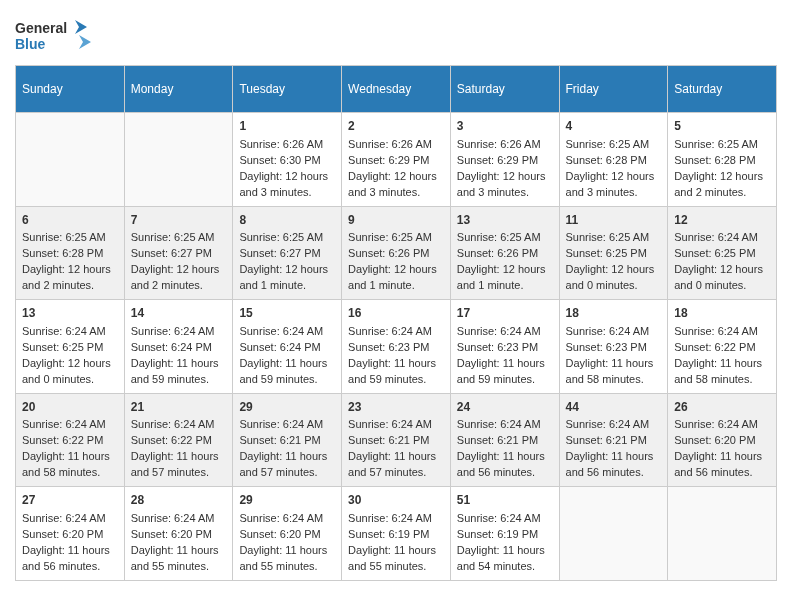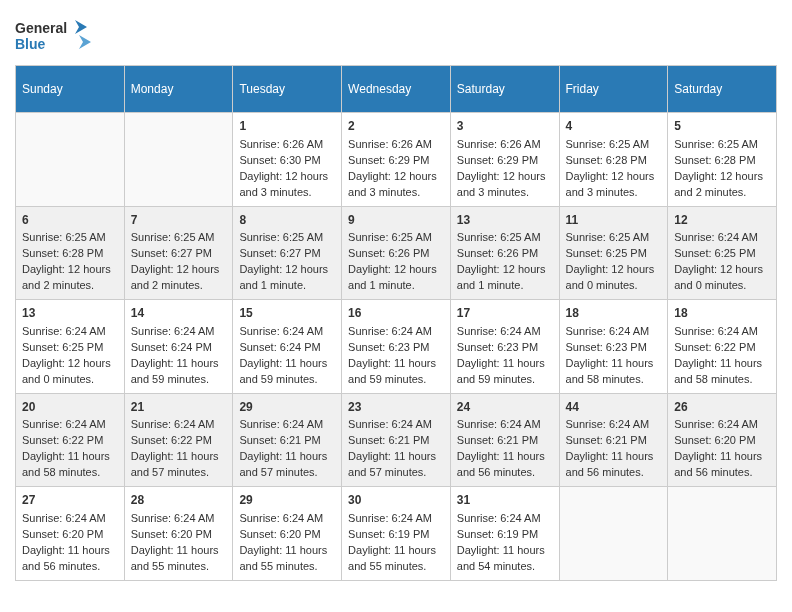--- a/index.html
+++ b/index.html
@@ -235,20 +235,20 @@
         </td>
         <td>
           <span class="day-number">29</span>
           <div class="day-info">Sunrise: 6:24 AM<br>Sunset: 6:20 PM<br>Daylight: 11 hours and 55 minutes.</div>
         </td>
         <td>
           <span class="day-number">30</span>
           <div class="day-info">Sunrise: 6:24 AM<br>Sunset: 6:19 PM<br>Daylight: 11 hours and 55 minutes.</div>
         </td>
         <td>
-          <span class="day-number">31</span>
+          <span class="day-number">51</span>
           <div class="day-info">Sunrise: 6:24 AM<br>Sunset: 6:19 PM<br>Daylight: 11 hours and 54 minutes.</div>
         </td>
         <td class="empty"></td>
         <td class="empty"></td>
       </tr>
     </tbody>
 </table>
 
 </body></html>

